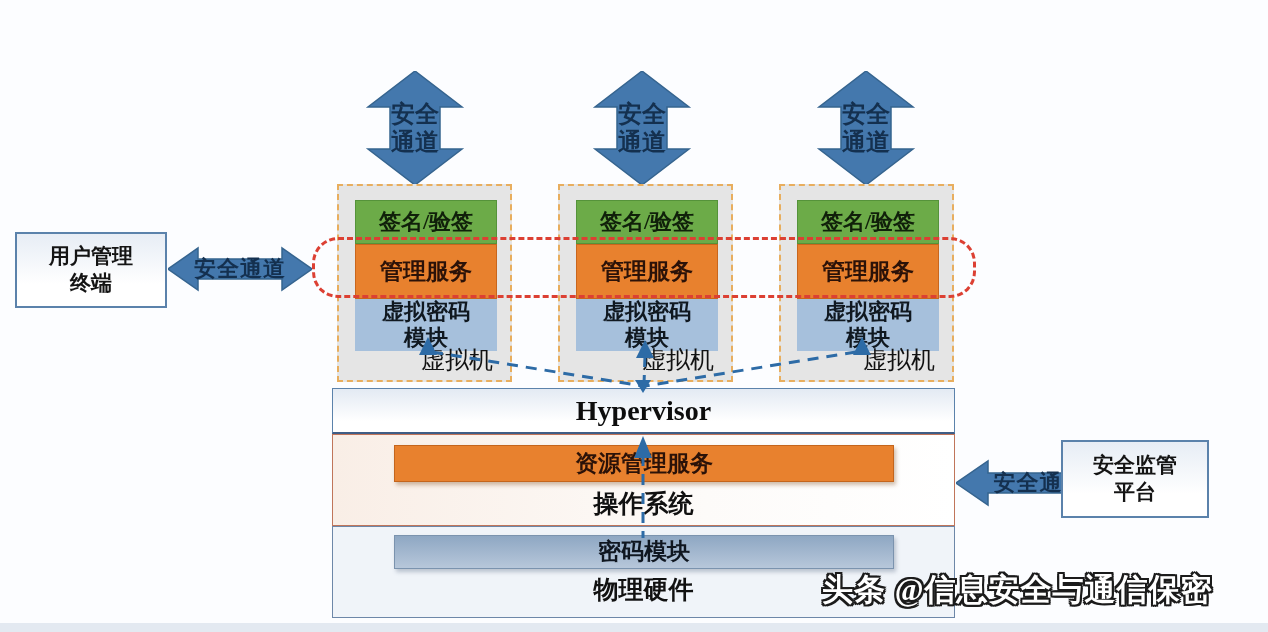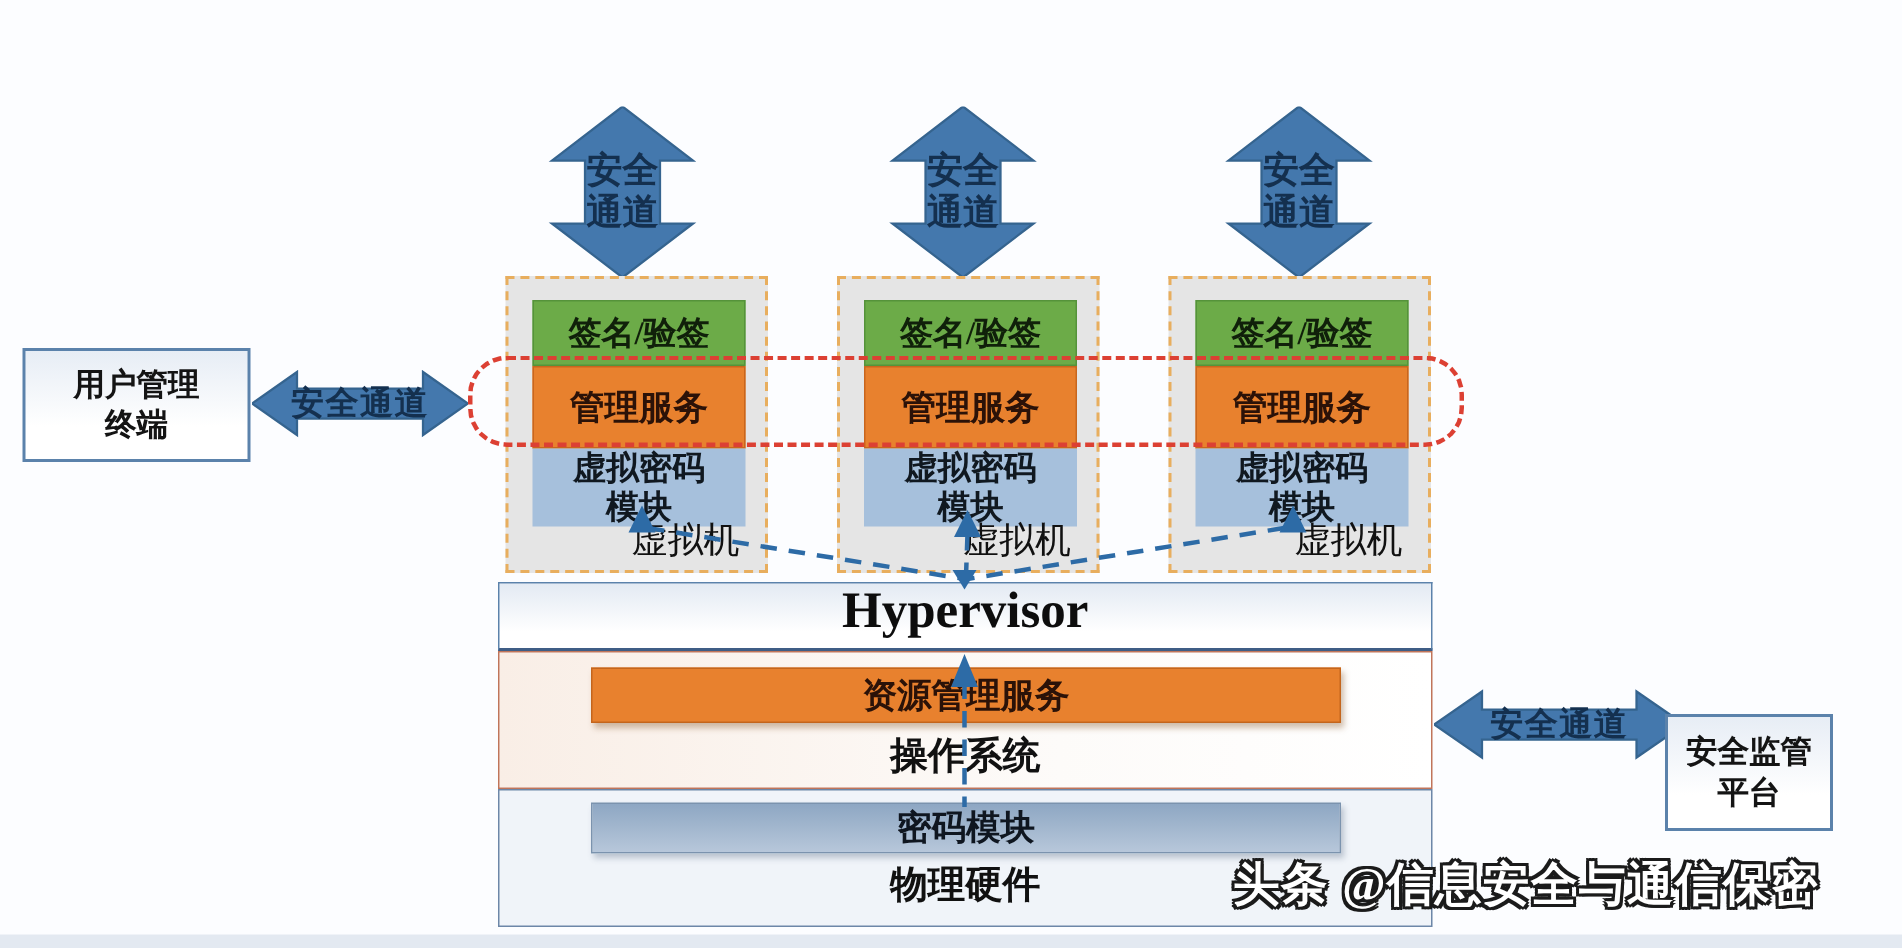--- a/index.html
+++ b/index.html
@@ -57,22 +57,22 @@
   .redzone{
     position:absolute;left:312px;top:237px;width:664px;height:61px;
     box-sizing:border-box;border:3px dashed var(--red-dash,#dc4033);
     border-radius:26px;z-index:4;background:transparent;
   }
   
   .hyper{
     position:absolute;left:332px;top:388px;width:623px;height:46px;box-sizing:border-box;
     border:1.5px solid var(--box-border,#5b82ab);border-bottom:2px solid #3f5d85;
     background:linear-gradient(180deg,#e3eaf3 0%,#ffffff 75%);
-    display:flex;align-items:flex-start;justify-content:center;
-    font-size:34px;font-weight:bold;color:#0d0d0d;
+    display:flex;align-items:center;justify-content:center;
+    font-size:28px;font-weight:bold;color:#0d0d0d;
   }
   .ossec{
     position:absolute;left:332px;top:434px;width:623px;height:92px;box-sizing:border-box;
     border:1.5px solid #c0755a;
     background:linear-gradient(90deg,#f9eee6 0%,#fdfbf9 60%,#ffffff 100%);
   }
   .resbar{
     position:absolute;left:61px;top:10px;width:500px;height:37px;box-sizing:border-box;
     background:var(--orange-box,#e8812e);border:1px solid #c4651c;
     box-shadow:2px 3px 4px rgba(120,70,20,0.35);
@@ -215,21 +215,21 @@
     <div class="hwlabel">物理硬件</div>
   </div>
 
   <div class="harrow" style="left:956px;top:459px;width:167px;height:48px;">
     <svg viewBox="0 0 167 48" width="167" height="48" preserveAspectRatio="none">
       <polygon points="0,24 32,2 32,14 135,14 135,2 167,24 135,46 135,34 32,34 32,46" style="fill:var(--arrow-blue);stroke:var(--arrow-blue-dark);stroke-width:1.5"></polygon>
     </svg>
     <div class="lbl">安全通道</div>
   </div>
 
-  <div class="frame sidebox" style="left:1110px;top:440px;width:112px;height:78px;margin-top:36px;">
+  <div class="frame sidebox" style="left:1061px;top:440px;width:148px;height:78px;">
     <span><span>安全监管</span><br>
     <span>平台</span></span>
   </div>
 
   <svg id="connectors" width="1268" height="632" viewBox="0 0 1268 632">
     <g style="stroke:var(--dash-blue);stroke-width:3;fill:none" stroke-dasharray="11 8">
       <path d="M 432 352 L 643 386"></path>
       <path d="M 645 356 L 644 384"></path>
       <path d="M 856 352 L 645 386"></path>
       <path d="M 643 455 L 643 538"></path>

